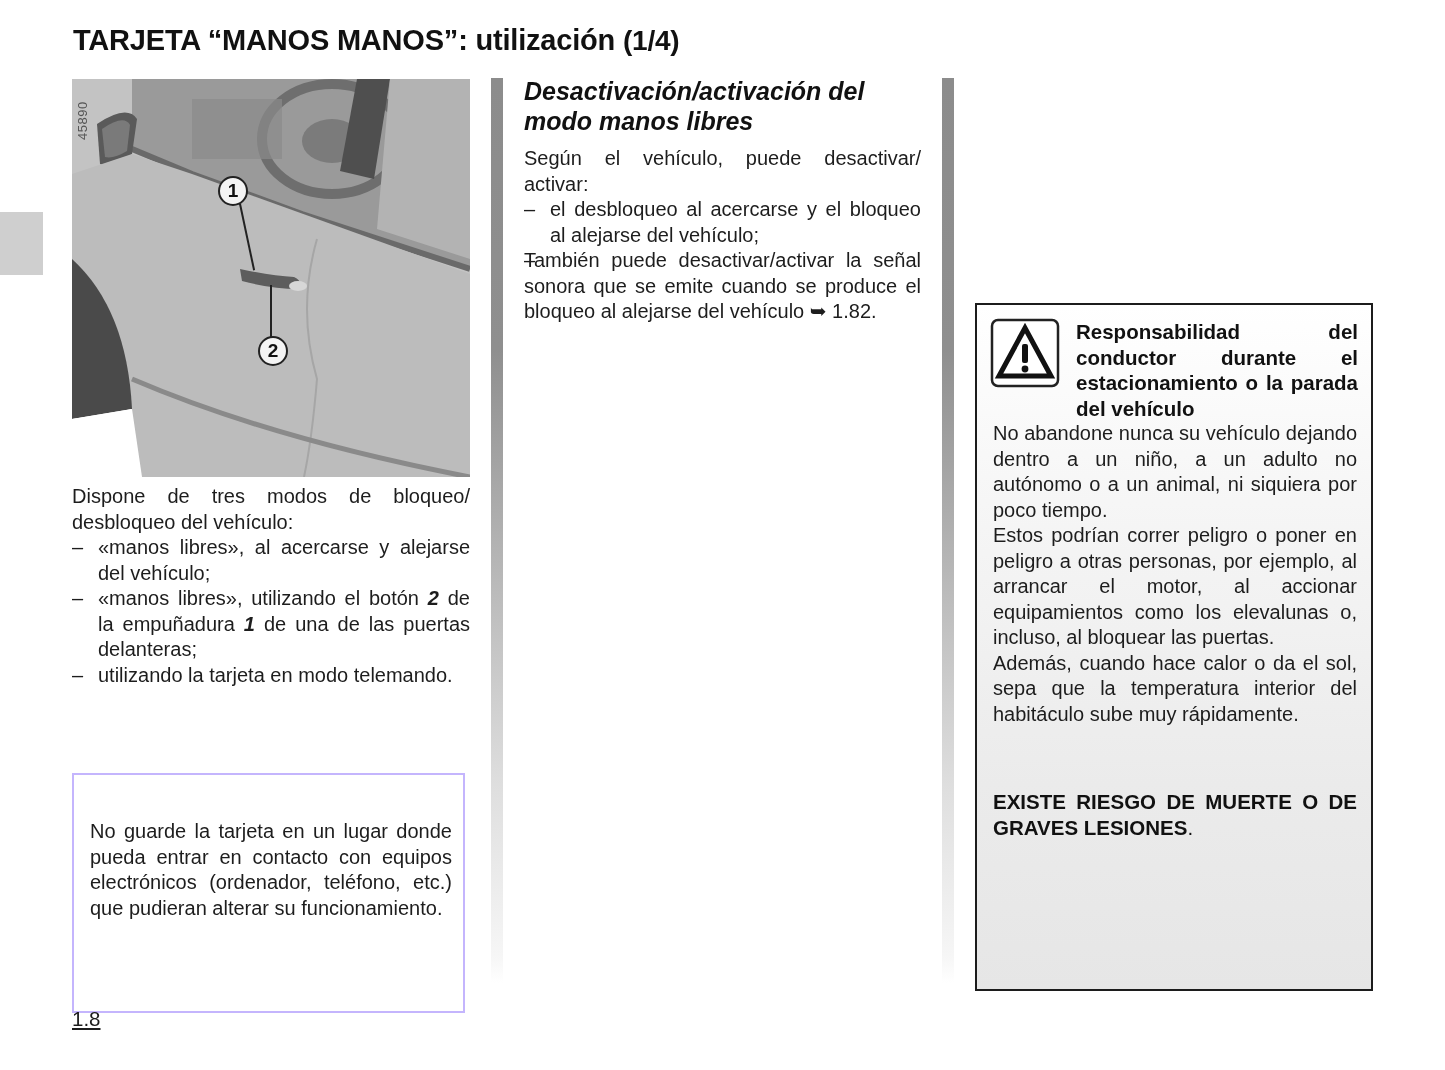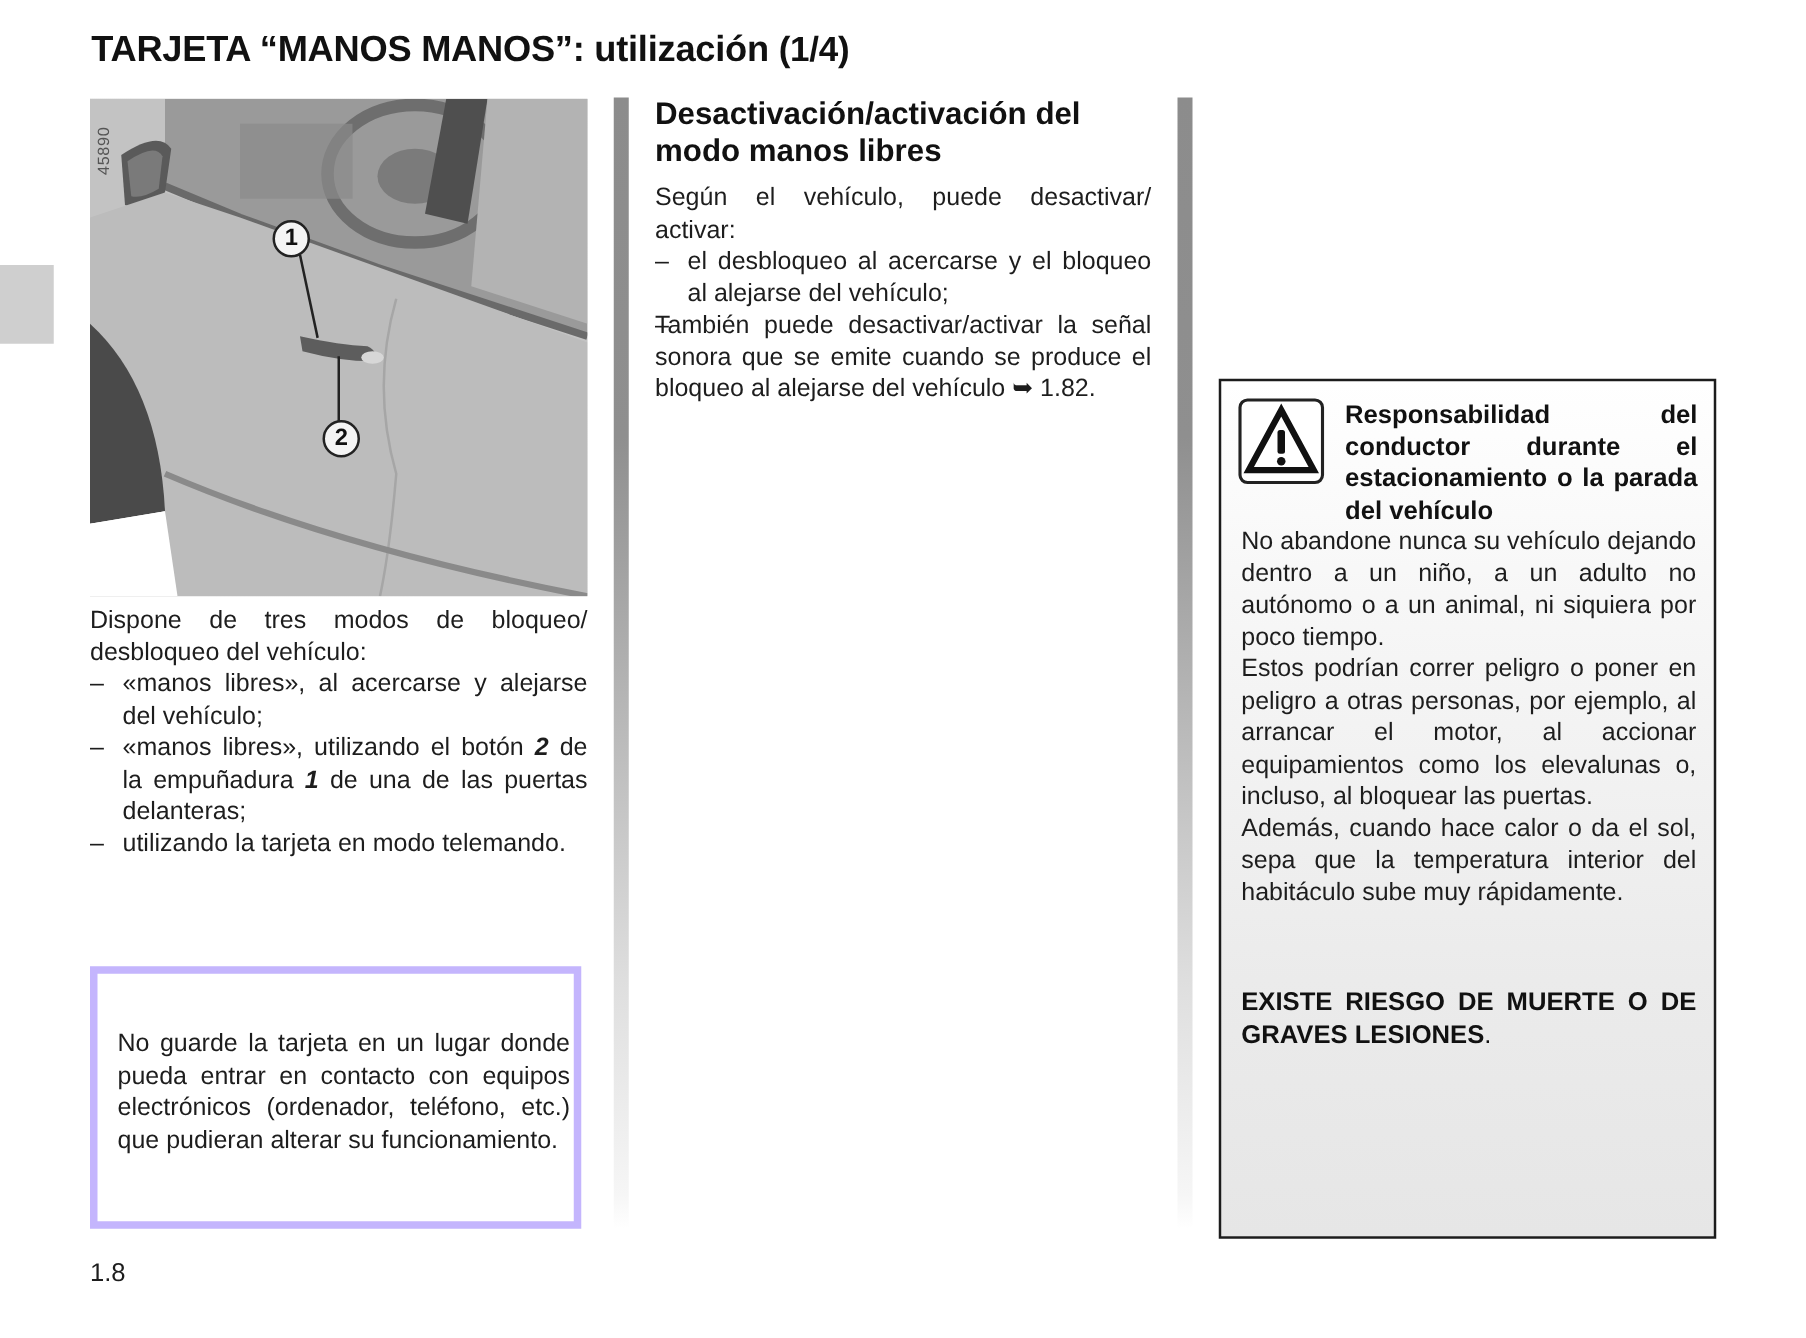--- a/index.html
+++ b/index.html
@@ -105,28 +105,29 @@
     }
     .section-heading {
       position: absolute;
       left: 524px;
       top: 76px;
       width: 400px;
       font-size: 25px;
       line-height: 30px;
       font-weight: bold;
       color: #111;
+      font-style: italic;
     }
     .note-box {
       position: absolute;
       left: 72px;
       top: 773px;
       width: 393px;
-      height: 210px;
-      border: 6px solid #c4b5fd;
+      height: 240px;
+      border: 2px solid #c4b5fd;
       box-sizing: border-box;
     }
     .note-box .body-text {
       left: 16px;
       top: 44px;
       width: 362px;
     }
     .warning-box {
       position: absolute;
       left: 975px;
@@ -171,20 +172,21 @@
       font-weight: bold;
       text-align: justify;
       color: #111;
     }
     .page-number {
       position: absolute;
       left: 72px;
       top: 1007px;
       font-size: 20.5px;
       color: #1d1d1d;
+      text-decoration: underline;
     }
     b.ref { font-style: italic; font-weight: bold; }
   </style>
 </head>
 <body>
 
 <div class="page-title">
   <span>TARJETA “MANOS MANOS”: utilización</span>
   <span class="sub">(1/4)</span>
 </div>

